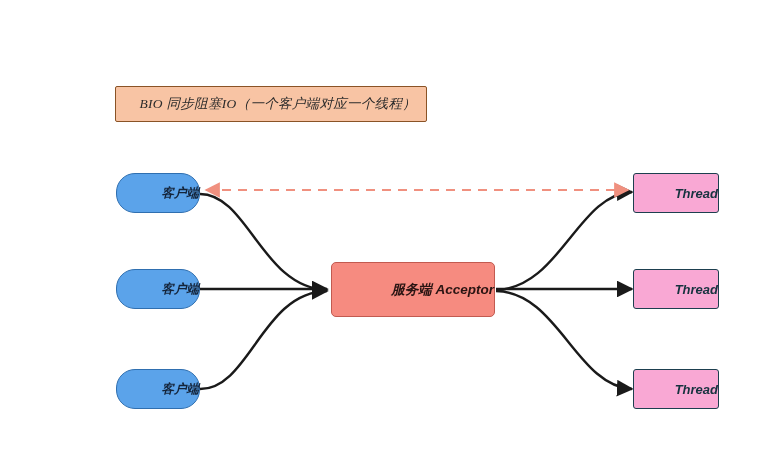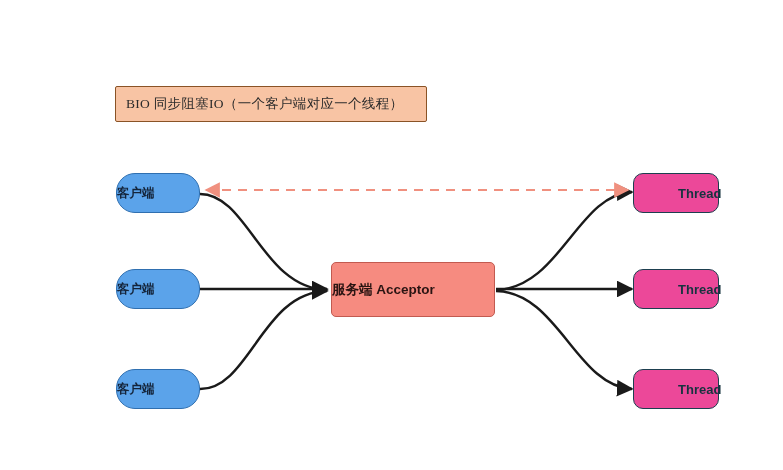--- a/index.html
+++ b/index.html
@@ -20,23 +20,24 @@
     left: 0;
     top: 0;
     width: 783px;
     height: 470px;
   }
   .node {
     position: absolute;
     box-sizing: border-box;
     display: flex;
     align-items: center;
-    justify-content: flex-start;
+    justify-content: flex-end;
     text-align: center;
     z-index: 5;
+    font-style: italic;
   }
   .node-title {
     background: #f8c4a4;
     border: 1.6px solid #8a5326;
     border-radius: 2px;
     color: #2b2b2b;
     font-size: 13.5px;
     font-family: "Liberation Serif", "DejaVu Serif", serif;
     letter-spacing: 0.3px;
     padding: 0 10px;
@@ -51,23 +52,23 @@
   }
   .node-server {
     background: #f68b80;
     border: 1.6px solid #c25a50;
     border-radius: 5px;
     color: #2a1412;
     font-size: 13.5px;
     font-weight: bold;
   }
   .node-thread {
-    background: #ec4899;
+    background: #f9a8d4;
     border: 1.8px solid #1d3f4f;
-    border-radius: 10px;
+    border-radius: 3px;
     color: #16333f;
     font-size: 13px;
     font-weight: bold;
     padding-left: 44px;
   }
 </style>
 </head>
 <body>
 
 <div id="canvas">

